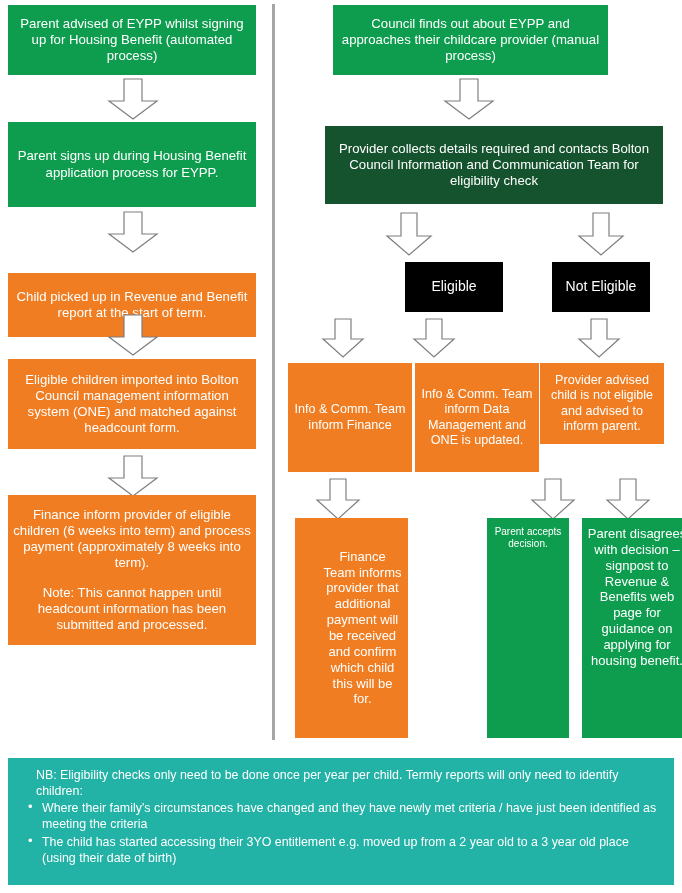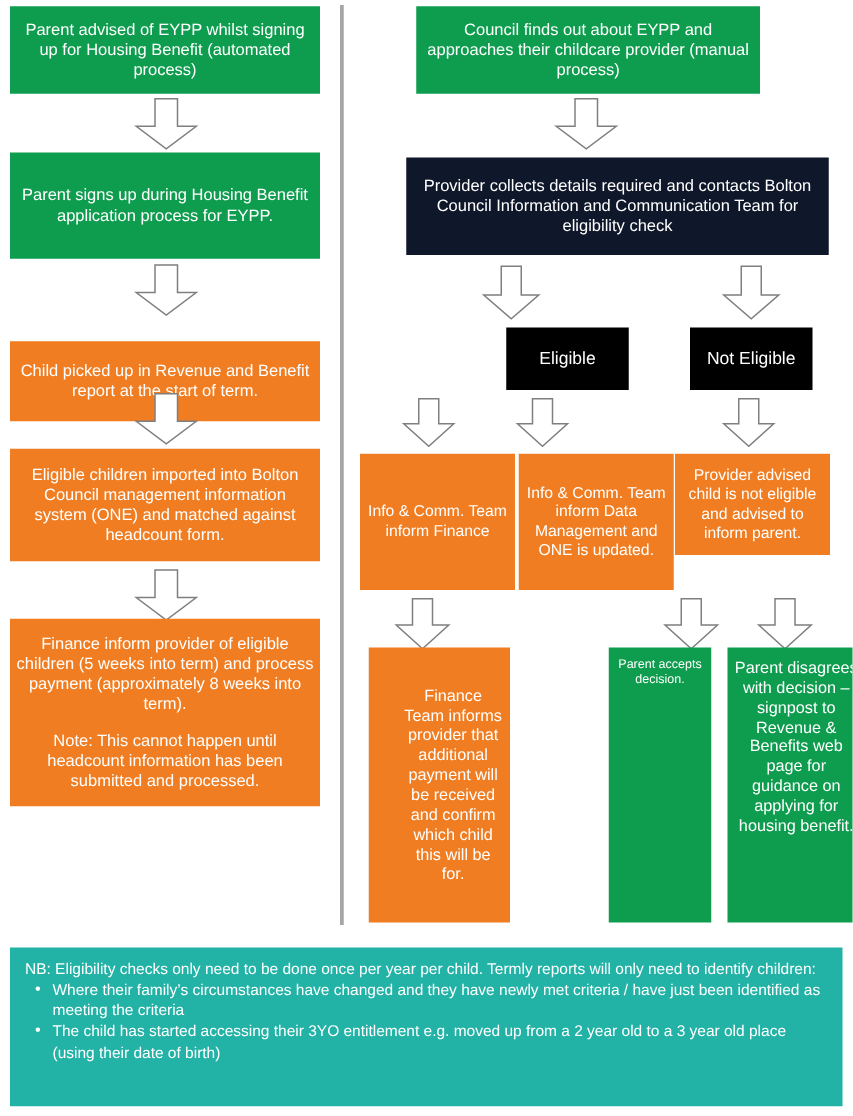--- a/index.html
+++ b/index.html
@@ -29,21 +29,21 @@
     align-items: center;
     justify-content: center;
     text-align: center;
     color: #ffffff;
     line-height: 1.22;
     padding: 3px 5px;
     white-space: pre-line;
   }
   .green  { background: #0E9D4E; }
   .orange { background: #F07D22; }
-  .blue   { background: #0f172a; }
+  .blue   { background: #14532d; }
   .black  { background: #000000; }
 
   .box .line { display: block; }
 
   .divider {
     position: absolute;
     background: #a6a6a6;
   }
 
   .arrow {
@@ -53,21 +53,21 @@
 
   .note {
     position: absolute;
     box-sizing: border-box;
     background: #22B2A6;
     color: #ffffff;
     padding: 9px 12px 10px 12px;
     line-height: 1.30;
     font-size: 12.4px;
   }
-  .note .lead { margin: 0 0 1px 0; }
+  .note .lead { margin: 0 0 1px 16px; }
   .note ul {
     margin: 0;
     padding: 0 0 0 22px;
     list-style: none;
   }
   .note li {
     position: relative;
     margin: 0 0 1px 0;
   }
   .note li .bullet {
@@ -110,21 +110,21 @@
 
   <div class="box orange" style="left:8px; top:359px; width:248px; height:90px; font-size:13.2px;">Eligible children imported into Bolton Council management information system (ONE) and matched against headcount form.</div>
 
   <div class="arrow" style="left:107px; top:455px; width:52px; height:42px;">
     <svg width="52" height="42" viewBox="0 0 52 42">
       <polygon points="17,1 35,1 35,23 50,23 26,41 2,23 17,23" fill="#ffffff" stroke="#7f7f7f" stroke-width="1.2"></polygon>
     </svg>
   </div>
 
   <div class="box orange" style="left:8px; top:495px; width:248px; height:150px; font-size:13.2px;">
-    <span class="line">Finance inform provider of eligible children (5 weeks into term) and process payment (approximately 8 weeks into term).</span>
+    <span class="line">Finance inform provider of eligible children (6 weeks into term) and process payment (approximately 8 weeks into term).</span>
     <span class="line" style="margin-top:14px;">Note: This cannot happen until headcount information has been submitted and processed.</span>
   </div>
 
   <div class="box green" style="left:333px; top:5px; width:275px; height:70px; font-size:13.2px;">Council finds out about EYPP and approaches their childcare provider (manual process)</div>
 
   <div class="arrow" style="left:443px; top:78px; width:52px; height:42px;">
     <svg width="52" height="42" viewBox="0 0 52 42">
       <polygon points="17,1 35,1 35,23 50,23 26,41 2,23 17,23" fill="#ffffff" stroke="#7f7f7f" stroke-width="1.2"></polygon>
     </svg>
   </div>

